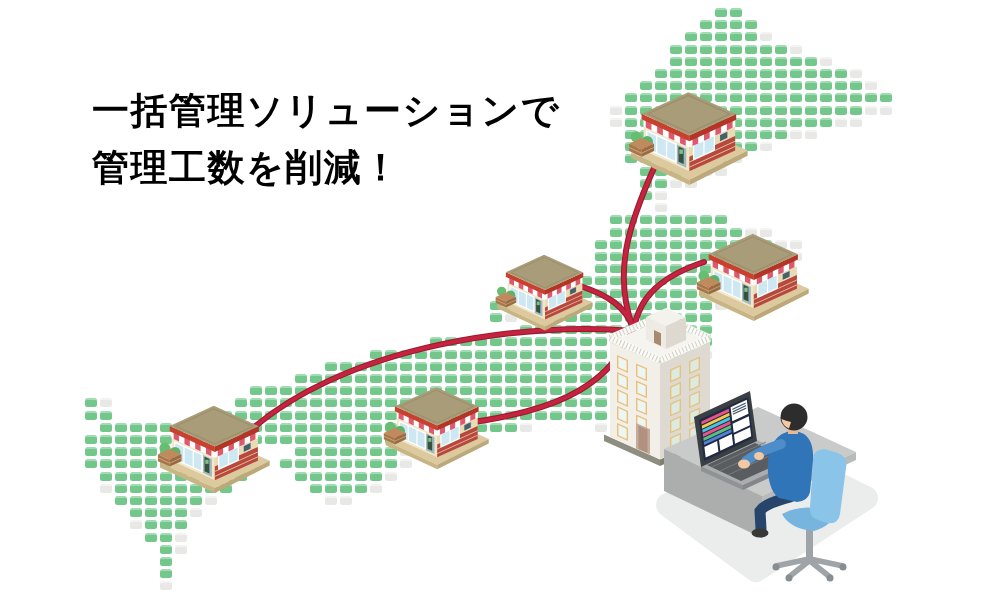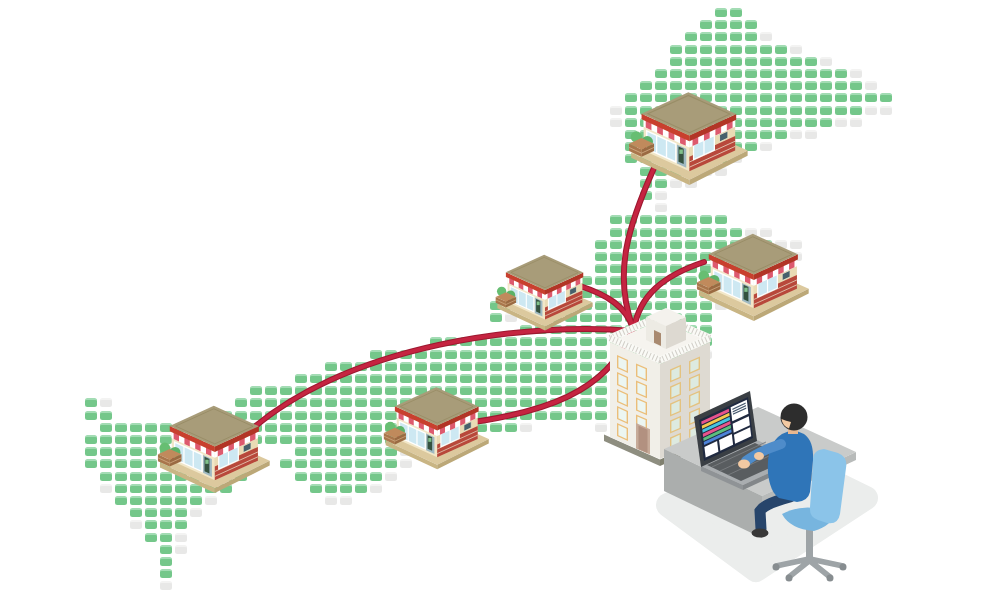--- a/index.html
+++ b/index.html
@@ -832,14 +832,16 @@
         <ellipse cx="744" cy="464" rx="6" ry="4.5" fill="#F2C9A2"></ellipse>
         <ellipse cx="759" cy="456" rx="5" ry="4" fill="#F2C9A2"></ellipse>
         <rect x="788" y="426" width="10" height="8" fill="#E8B890"></rect>
         <circle cx="794" cy="417" r="13.5" fill="#2D2D2D"></circle>
         <path d="M781.5,419 Q782.5,426 789,428.5 L791,422 Q786,421 781.5,419 Z" fill="#F2C9A2"></path>
       </g>
     </g>
   </svg>
 
   <div class="headline">
+    <div>一括管理ソリューションで</div>
+    <div>管理工数を削減！</div>
   </div>
 </div>
 
 </body></html>

